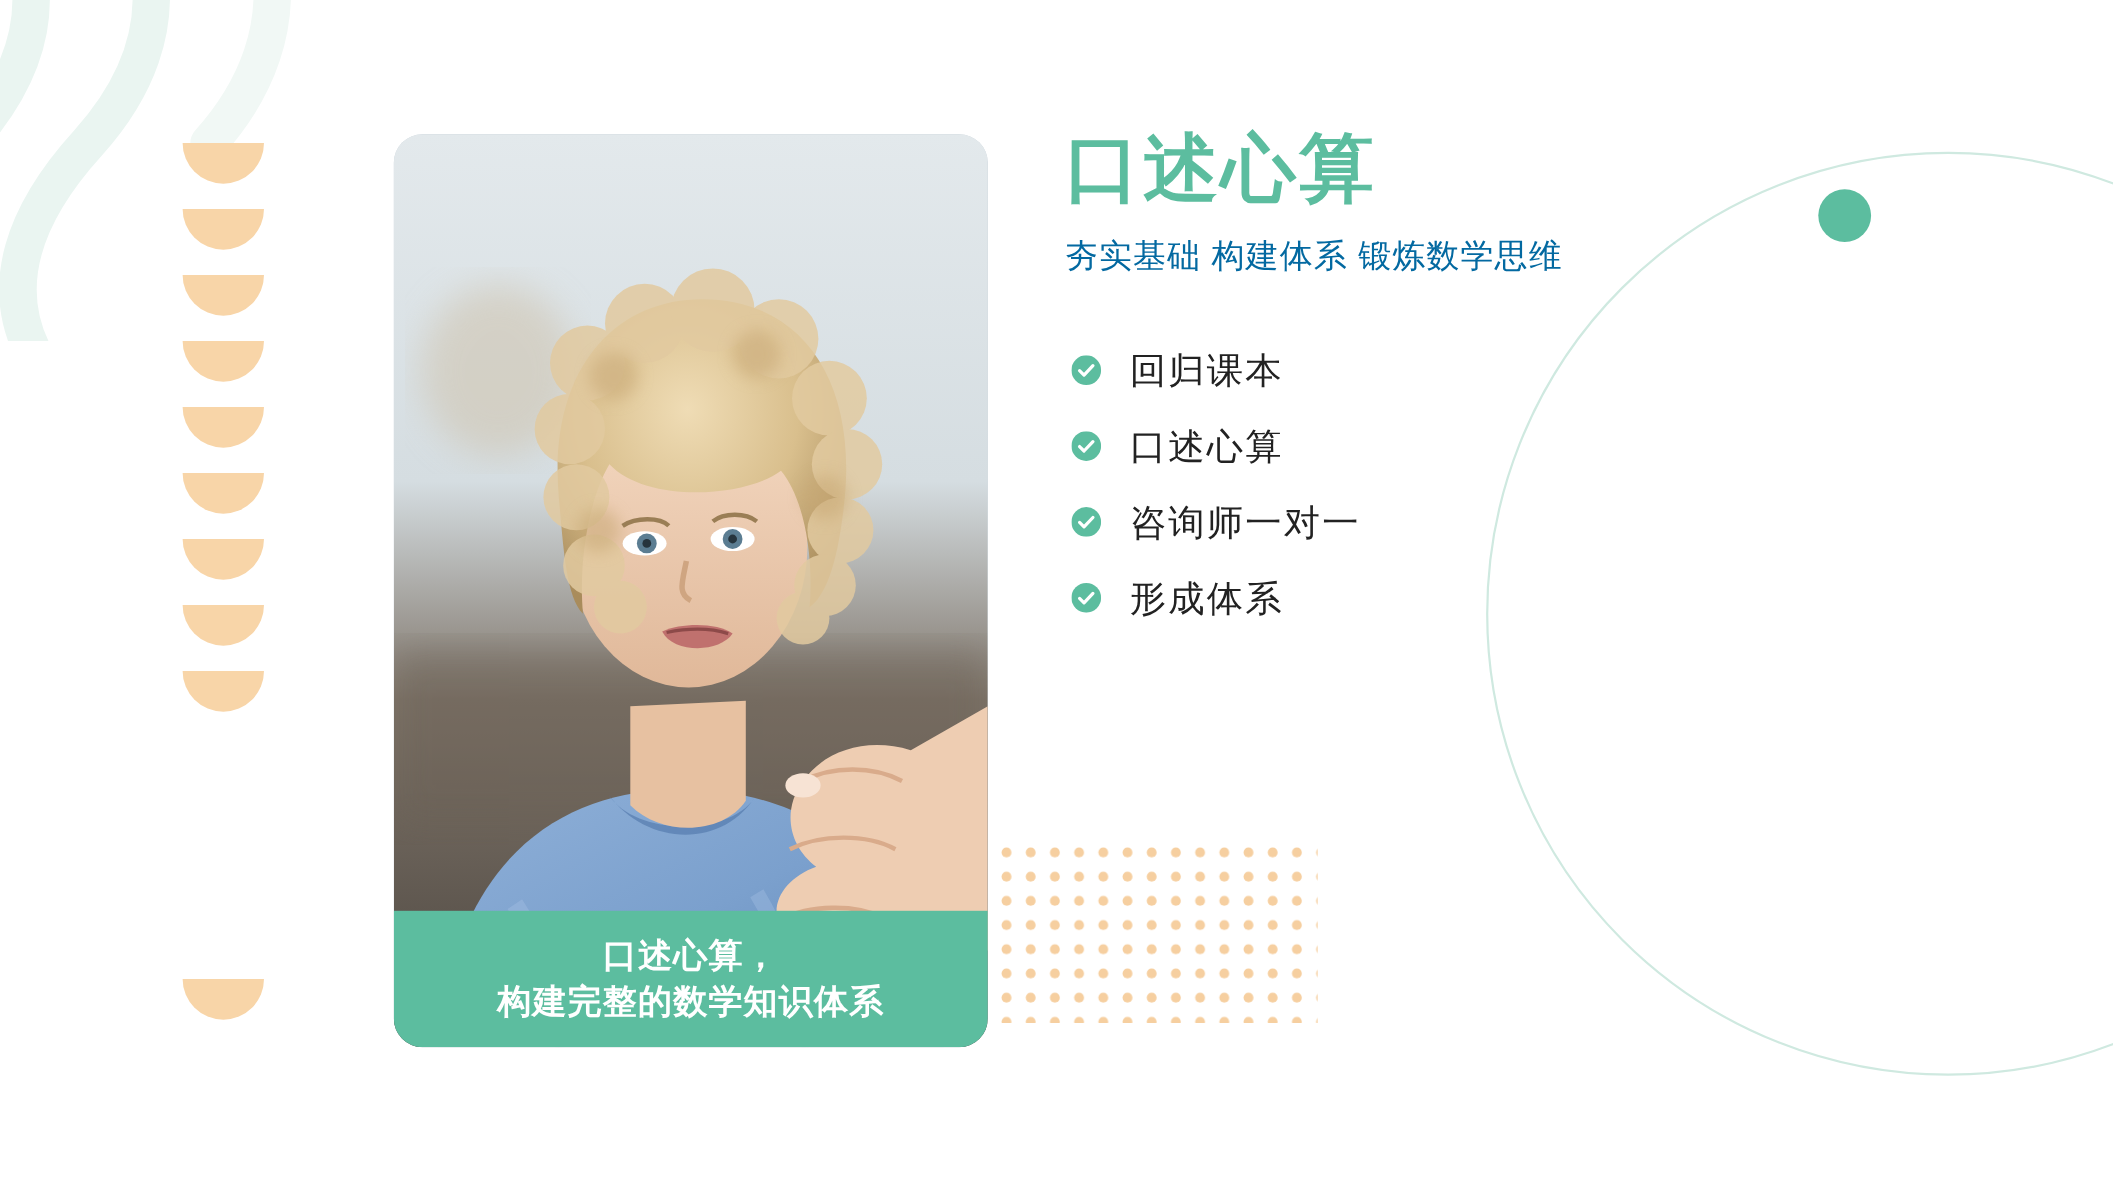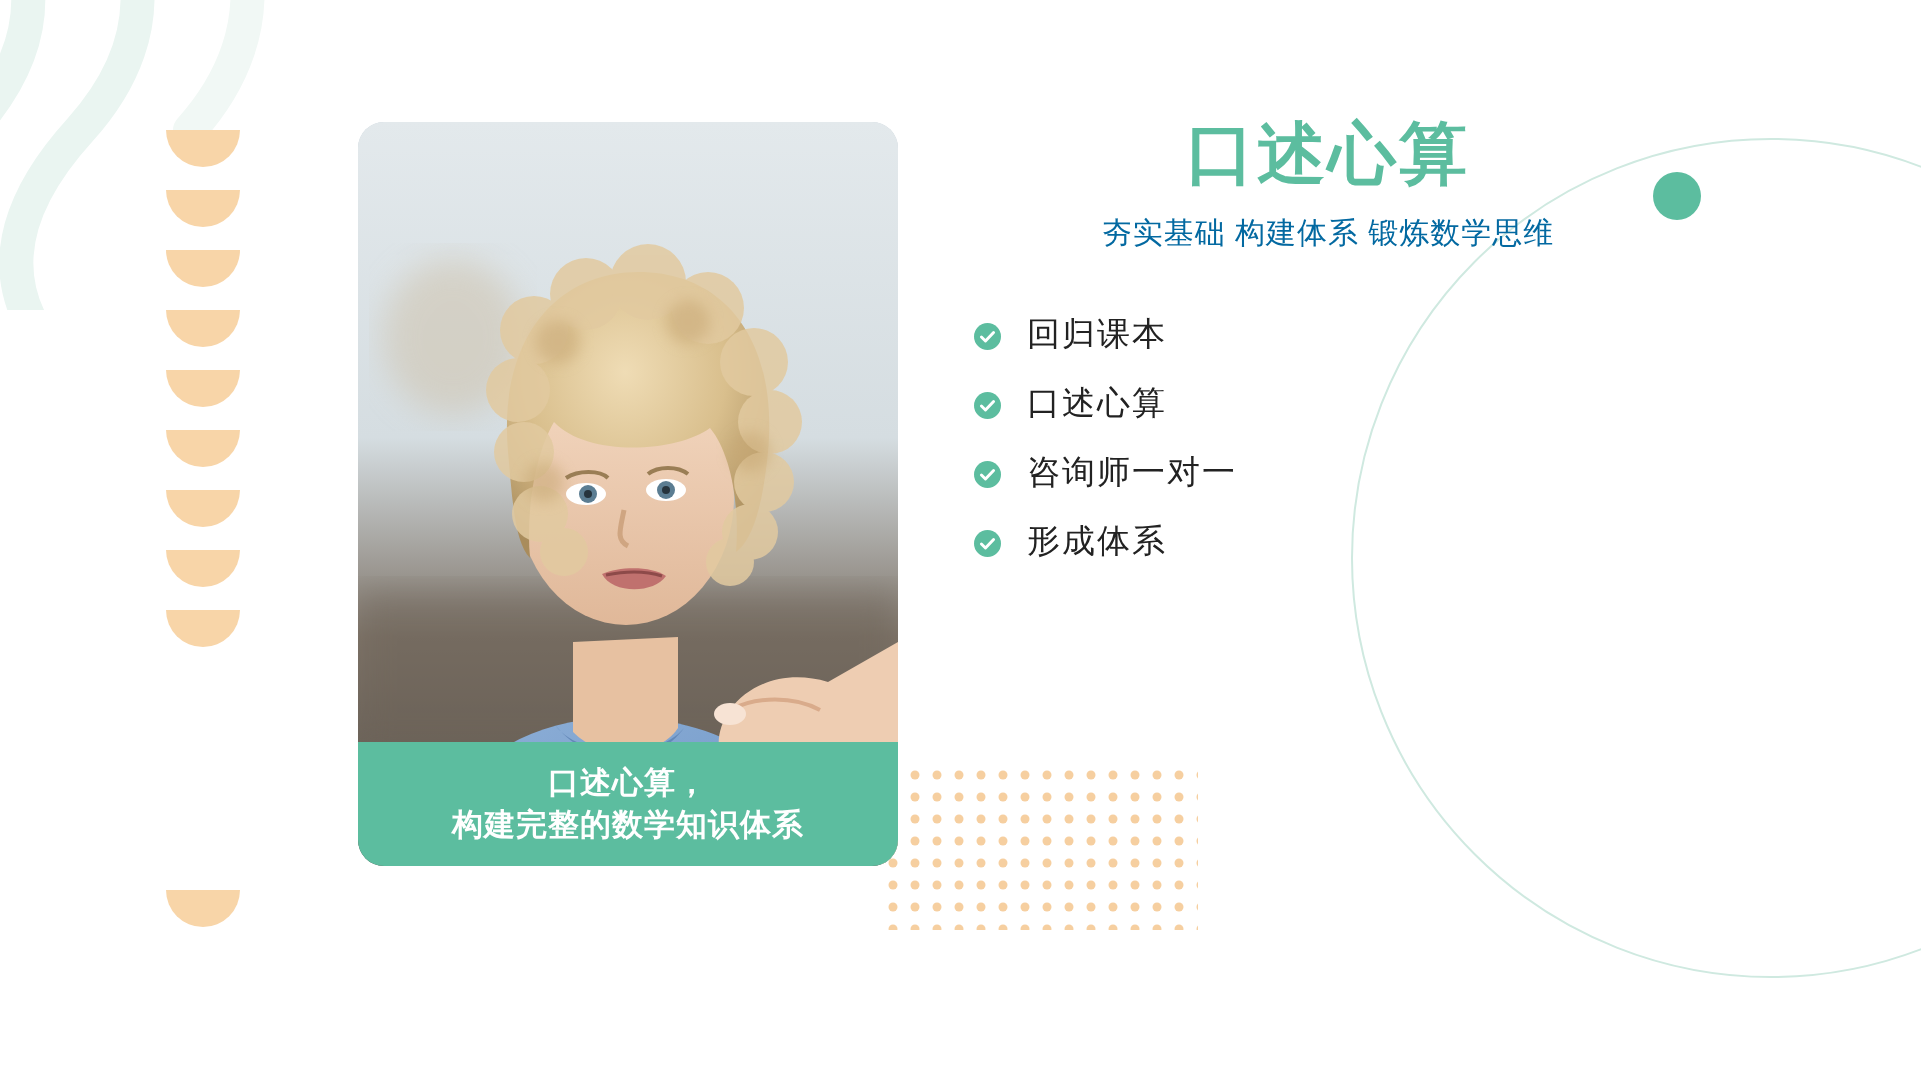--- a/index.html
+++ b/index.html
@@ -79,21 +79,21 @@
     height: 160px;
     pointer-events: none;
   }
 
   
   .photo-card {
     position: absolute;
     left: 358px;
     top: 122px;
     width: 540px;
-    height: 744px;
+    height: 830px;
     border-radius: 26px;
     overflow: hidden;
     background: #c9d3da;
   }
   .photo-art {
     position: absolute;
     inset: 0;
   }
   .caption-band {
     position: absolute;
@@ -115,21 +115,20 @@
     letter-spacing: 1px;
     white-space: nowrap;
   }
 
   
   .content {
     position: absolute;
     left: 968px;
     top: 118px;
     width: 720px;
-    text-align: center;
   }
   .title {
     font-size: 68px;
     font-weight: 700;
     color: #5cbd9f;
     letter-spacing: 3px;
     line-height: 1.05;
     margin: 0;
   }
   .subtitle {
@@ -154,21 +153,20 @@
     width: 27px;
     height: 27px;
     margin-right: 26px;
     display: block;
   }
   .bullet-label {
     font-size: 33px;
     color: #222222;
     letter-spacing: 2px;
     line-height: 1;
-    font-family: Liberation Mono, monospace;
   }
 </style>
 </head>
 <body>
 
 <div id="slide">
 
   <svg class="deco-swoosh" viewBox="0 0 640 430">
     <path d="M60,-60 C200,40 210,150 120,250 C60,316 40,380 70,440" fill="none" stroke="#eaf5f1" stroke-width="34" stroke-linecap="round"></path>
     <path d="M160,-80 C310,30 320,150 230,250 C170,316 150,380 180,440" fill="none" stroke="#eaf5f1" stroke-width="34" stroke-linecap="round"></path>

